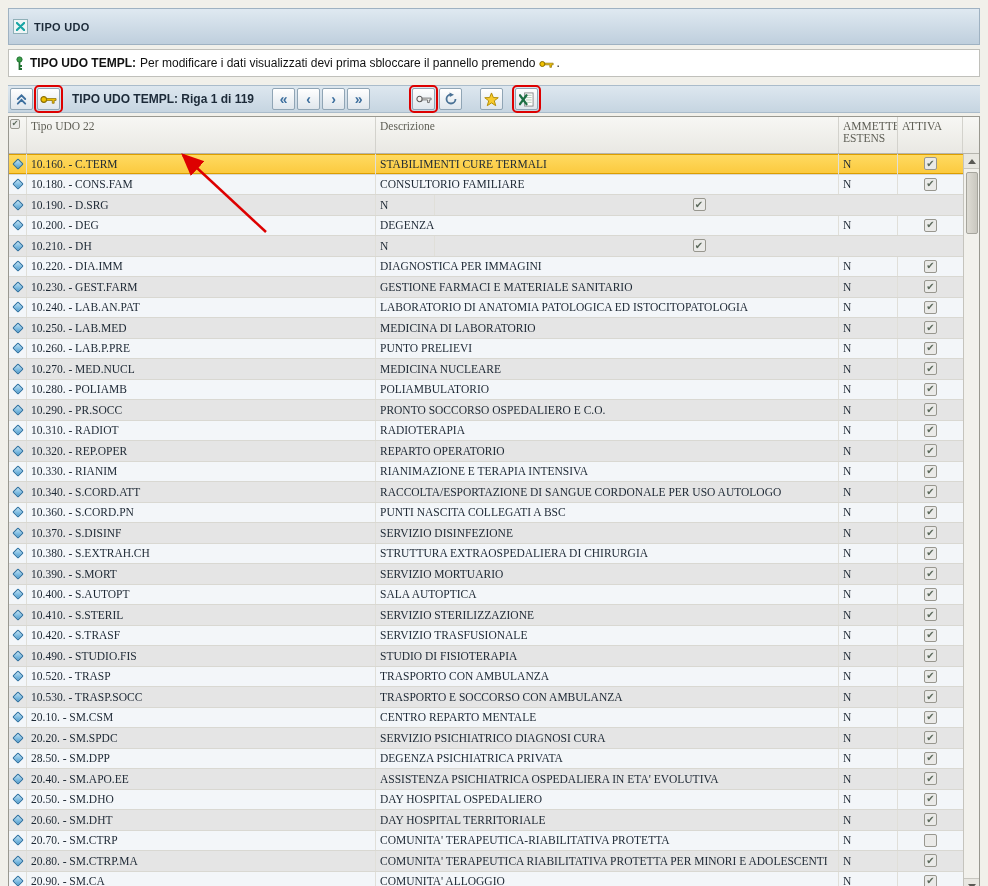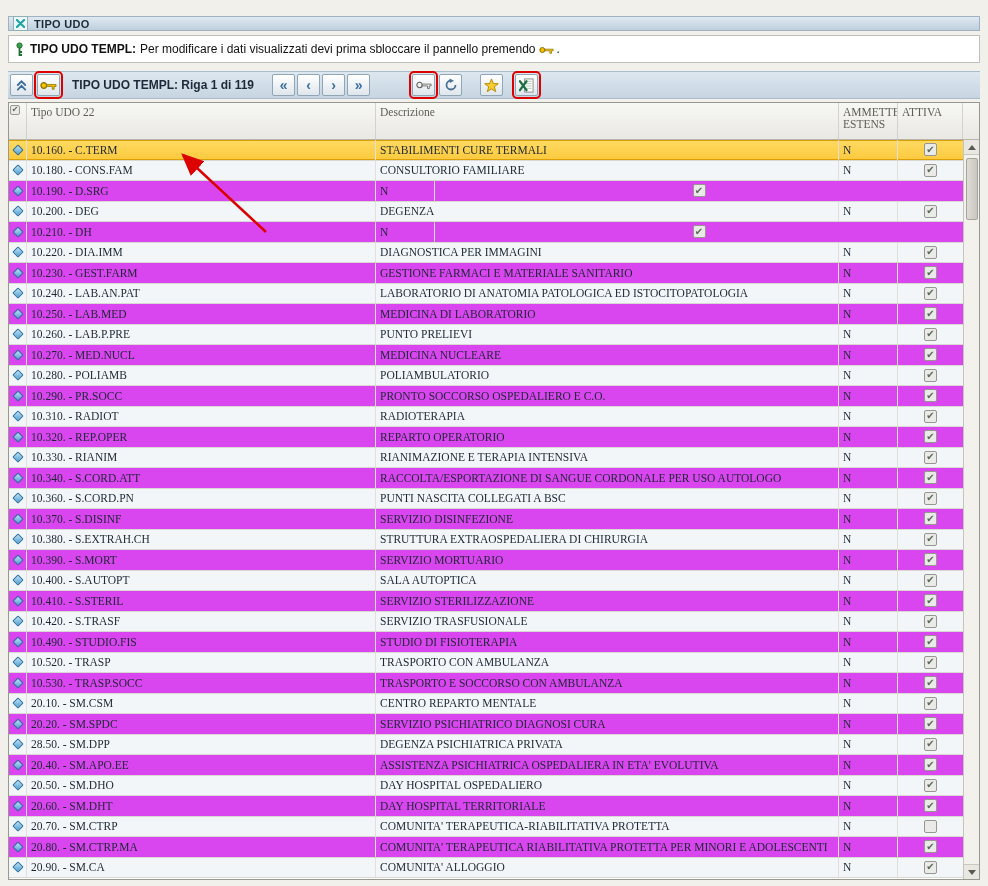--- a/index.html
+++ b/index.html
@@ -7,24 +7,24 @@
   body {
     background:#f1f0ea;
     font-family:"Liberation Sans", sans-serif;
     position:relative;
     overflow:hidden;
   }
   .app { position:absolute; inset:0; padding:8px; }
 
   
   .titlebar {
-    height:15px;
+    height:37px;
     background:linear-gradient(#dfe9f1,#bfcfdd);
     border:1px solid #9fb2c2;
-    display:flex; align-items:center; gap:6px; padding:0 4px;margin-top:8px;
+    display:flex; align-items:center; gap:6px; padding:0 4px;
   }
   .close-btn {
     width:15px; height:15px; background:#eef5f6; border:1px solid #8fb0b8;
     display:flex; align-items:center; justify-content:center; cursor:pointer;
   }
   .titlebar .title { font-weight:bold; font-size:11px; color:#1c2a38; letter-spacing:.3px; }
 
   
   .infobar {
     margin-top:4px; height:28px; background:#ffffff; border:1px solid #c0c0bb;
@@ -75,21 +75,21 @@
   .c-amm   { width:59px; }
   .c-att   { flex:1; }
   .c-scrollfill { width:16px; border-right:none; }
 
   .tbody { flex:1; display:flex; overflow:hidden; }
   .rows  { flex:1; background:#fff; }
 
   .trow {
     display:flex; height:20.5px; border-bottom:1px solid #d9d8d2;
     font-family:"Liberation Serif", serif; font-size:11.5px; color:#1c2733;
-    cursor:pointer; background:#d946ef;
+    cursor:pointer; background:#e5e5e5;
   }
   .trow:nth-child(even) { background:#f3f6f9; }
   .trow.selected {
     background:linear-gradient(#ffdb63,#fbc93d);
     box-shadow: inset 0 1px 0 #dc9e00, inset 0 -1px 0 #dc9e00;
   }
   .td {
     padding:0 4px; border-right:1px solid #e0dfd9;
     display:flex; align-items:center; overflow:hidden; white-space:nowrap;
   }

